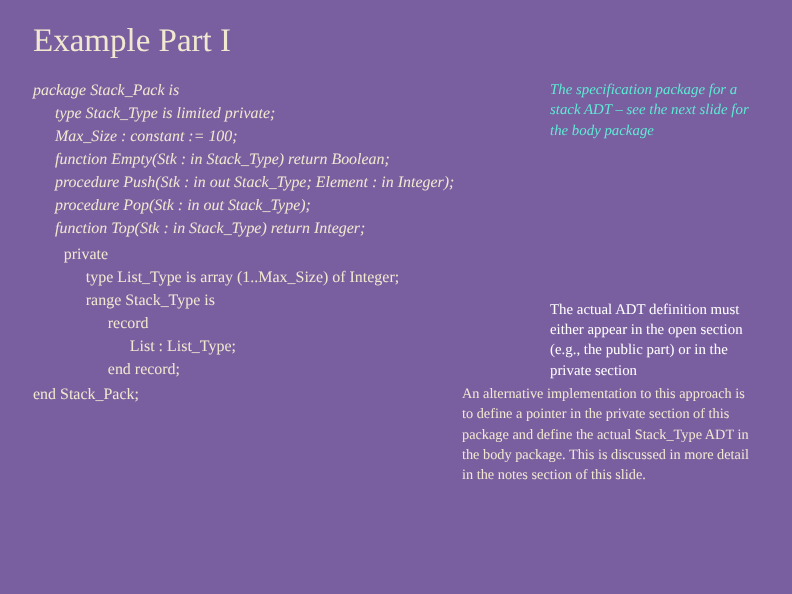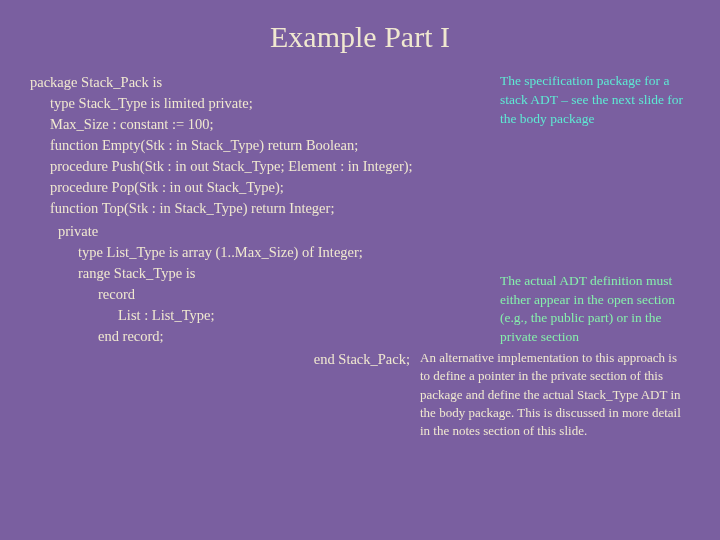--- a/index.html
+++ b/index.html
@@ -15,21 +15,21 @@
     }
 
     .slide {
       width: 720px;
       height: 540px;
       padding: 20px 30px;
       position: relative;
     }
 
     .title {
-      text-align: center;
+      text-align: left;
       font-size: 30px;
       font-weight: normal;
       color: #f0e8d0;
       margin-bottom: 18px;
       font-family: 'Times New Roman', serif;
     }
 
     .main-content {
       display: flex;
       flex-direction: column;
@@ -40,20 +40,21 @@
       font-family: 'Times New Roman', serif;
       font-size: 14.5px;
       color: #f0e8d0;
       line-height: 1.45;
     }
 
     .top-row {
       display: flex;
       justify-content: space-between;
       align-items: flex-start;
+      font-style: italic;
     }
 
     .code-left {
       flex: 1;
     }
 
     .note-top-right {
       width: 200px;
       font-size: 13.5px;
       color: #5eead4;
@@ -70,37 +71,36 @@
       margin-left: 28px;
     }
 
     .code-middle {
       flex: 1;
     }
 
     .note-middle-right {
       width: 200px;
       font-size: 13.5px;
-      color: #86efac;
+      color: #ffffff;
       line-height: 1.4;
       padding-left: 10px;
       flex-shrink: 0;
       margin-top: 10px;
     }
 
     .bottom-section {
       display: flex;
       justify-content: space-between;
       align-items: flex-start;
       margin-top: 2px;
     }
 
     .code-bottom {
       flex: 1;
-      text-align: right;
     }
 
     .note-bottom-right {
       width: 280px;
       font-size: 13px;
       color: #f0e8d0;
       line-height: 1.4;
       padding-left: 10px;
       flex-shrink: 0;
     }

